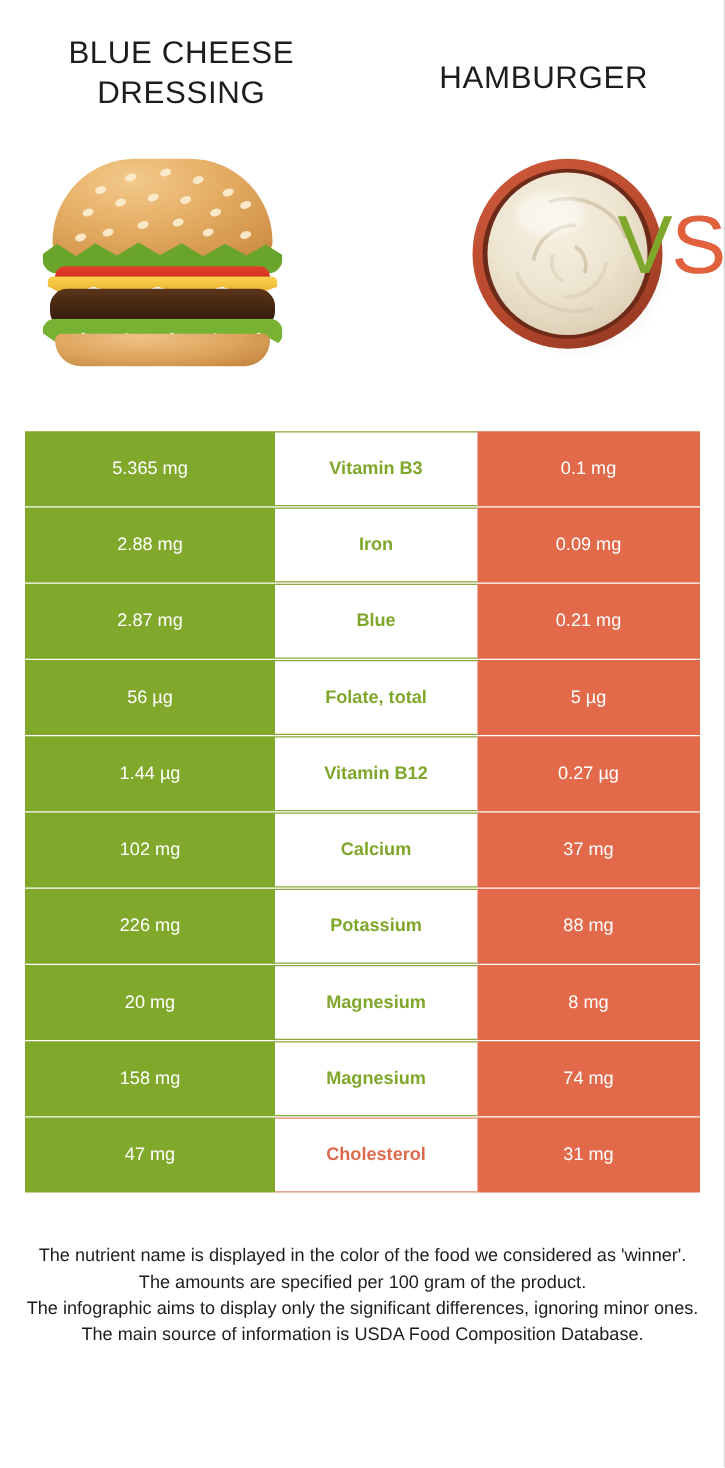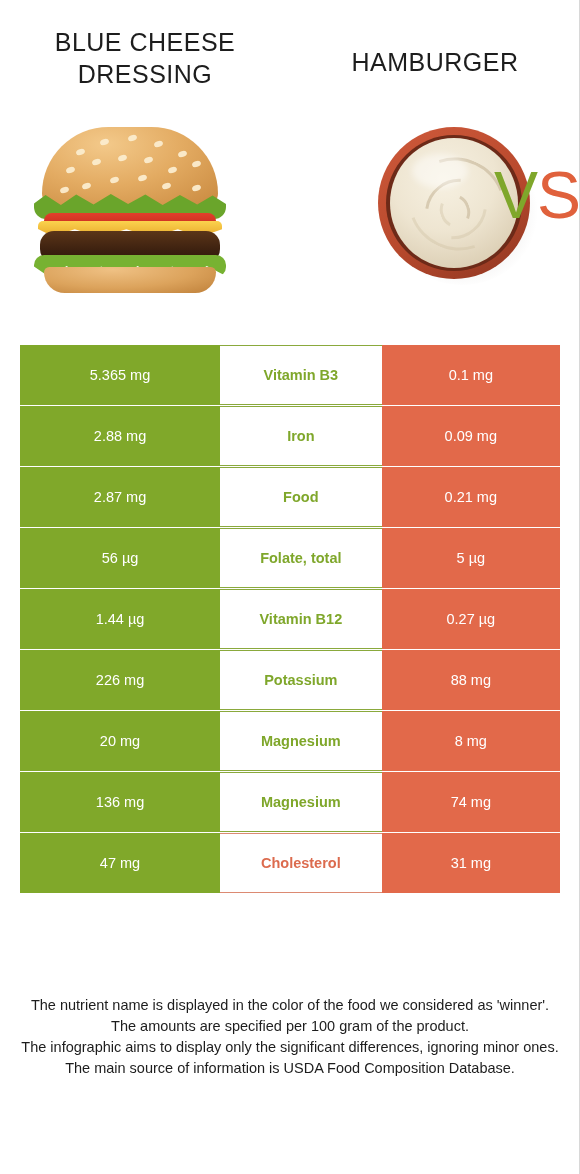--- a/index.html
+++ b/index.html
@@ -344,51 +344,56 @@
     </div>
 
     <div class="row">
       <div class="cell left">2.88 mg</div>
       <div class="cell mid">Iron</div>
       <div class="cell right">0.09 mg</div>
     </div>
 
     <div class="row">
       <div class="cell left">2.87 mg</div>
-      <div class="cell mid">Food</div>
+      <div class="cell mid">Blue</div>
       <div class="cell right">0.21 mg</div>
     </div>
 
     <div class="row">
       <div class="cell left">56 µg</div>
       <div class="cell mid">Folate, total</div>
       <div class="cell right">5 µg</div>
     </div>
 
     <div class="row">
       <div class="cell left">1.44 µg</div>
       <div class="cell mid">Vitamin B12</div>
       <div class="cell right">0.27 µg</div>
     </div>
 
+    <div class="row">
+      <div class="cell left">102 mg</div>
+      <div class="cell mid">Calcium</div>
+      <div class="cell right">37 mg</div>
+    </div>
 
     <div class="row">
       <div class="cell left">226 mg</div>
       <div class="cell mid">Potassium</div>
       <div class="cell right">88 mg</div>
     </div>
 
     <div class="row">
       <div class="cell left">20 mg</div>
       <div class="cell mid">Magnesium</div>
       <div class="cell right">8 mg</div>
     </div>
 
     <div class="row">
-      <div class="cell left">136 mg</div>
+      <div class="cell left">158 mg</div>
       <div class="cell mid">Magnesium</div>
       <div class="cell right">74 mg</div>
     </div>
 
     <div class="row">
       <div class="cell left">47 mg</div>
       <div class="cell mid loser-name">Cholesterol</div>
       <div class="cell right">31 mg</div>
     </div>
 

